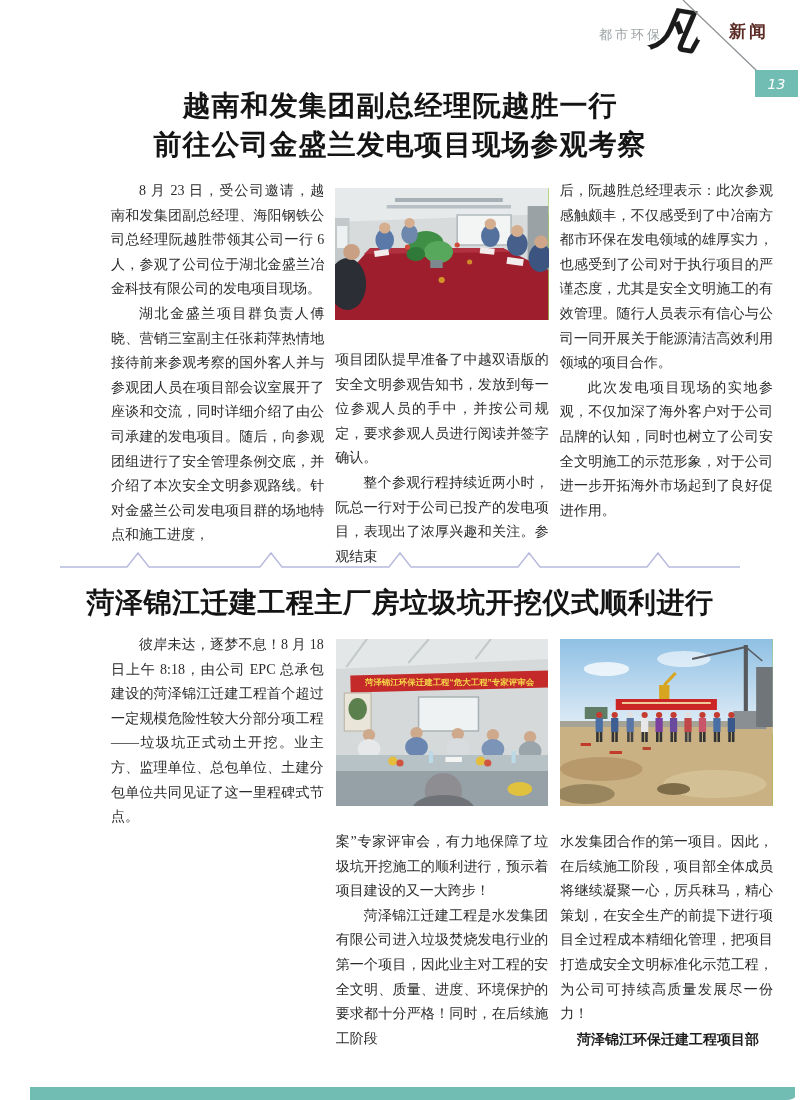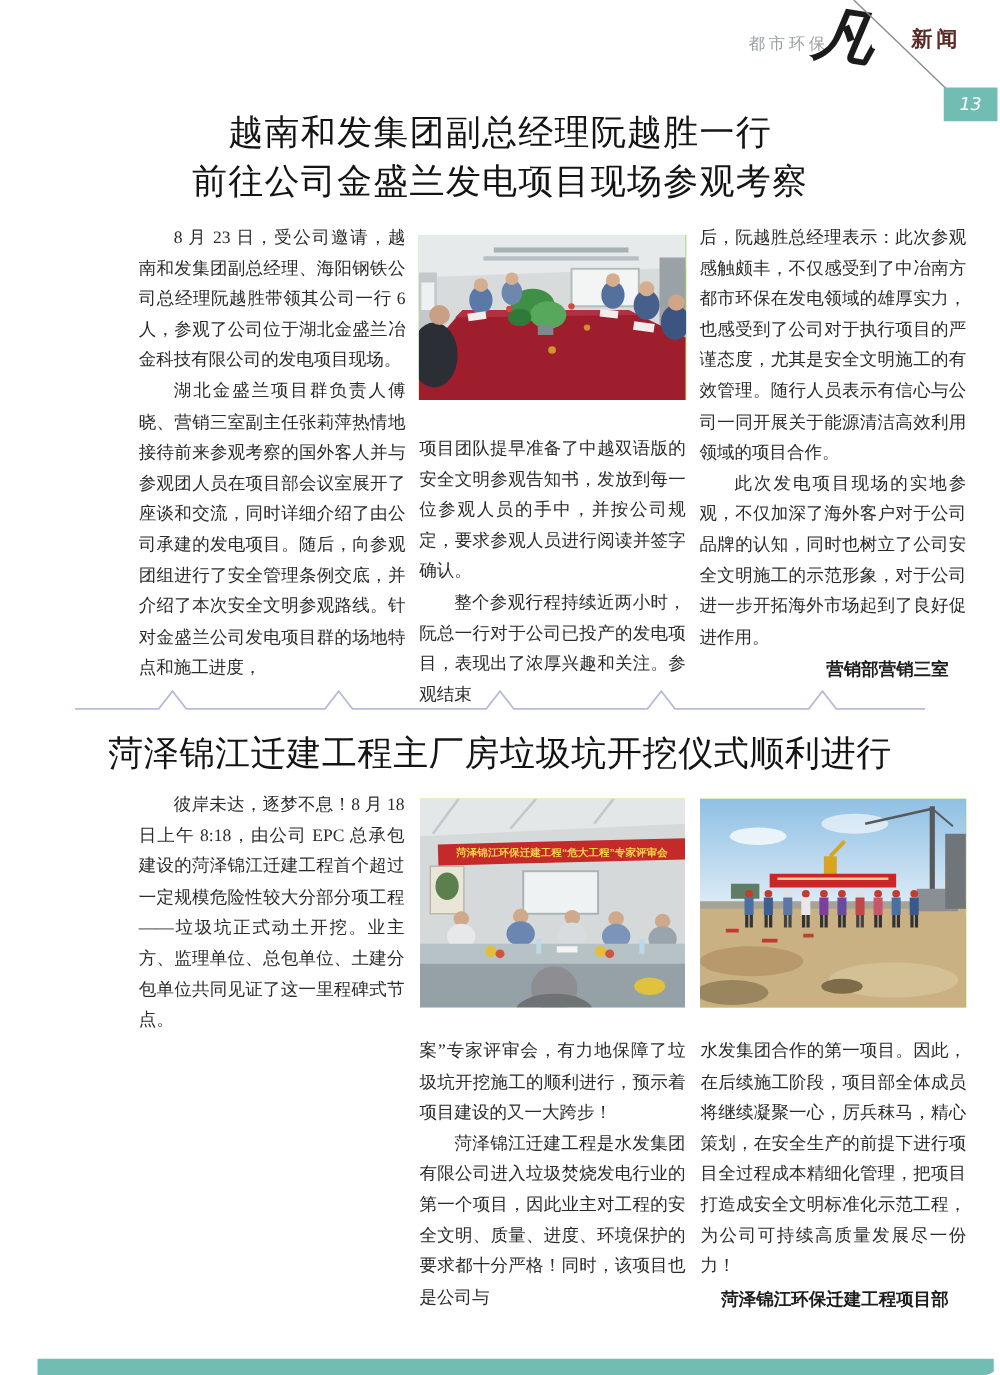--- a/index.html
+++ b/index.html
@@ -13,21 +13,21 @@
              font-family:"DejaVu Serif",serif;font-style:italic;font-weight:bold;transform:rotate(9deg);}
   .hdr-line{position:absolute;left:0;top:0;width:800px;height:100px;pointer-events:none;}
   .section-name{position:absolute;left:729px;top:20px;font-size:17px;font-weight:bold;
                 letter-spacing:3px;color:#5b2a24;font-family:"Liberation Sans",sans-serif;text-align:center;}
   .page-num-box{position:absolute;left:755px;top:70px;width:43px;height:27px;background:#72bdb3;
                 color:#ffffff;font-family:"DejaVu Sans",sans-serif;font-style:italic;font-size:14px;
                 display:flex;align-items:center;justify-content:center;}
 
   
   .art-title{position:absolute;left:0;width:800px;text-align:center;color:#141414;
-             font-family:"Liberation Sans",sans-serif;font-weight:400;margin:0;}
+             font-family:"Liberation Sans",sans-serif;font-weight:700;margin:0;}
   #title1{top:86px;font-size:28px;line-height:39px;letter-spacing:1px;}
   #title2{top:586px;font-size:28px;line-height:34px;letter-spacing:0.5px;}
 
   
   .cols{position:absolute;left:71px;width:662px;display:flex;gap:11px;margin-left:40px;}
   #a1-cols{top:179px;}
   #a2-cols{top:633px;gap:12px;}
   .col{flex:1;min-width:0;font-size:14px;line-height:24.6px;text-align:justify;color:#2b2b2b;}
   .col p{margin:0;}
   .col p.indent{text-indent:2em;}
@@ -106,21 +106,20 @@
           <rect x="166" y="70" width="16" height="7" fill="#f2ecec" transform="rotate(8 174 73)"></rect>
           <circle cx="103" cy="92" r="3" fill="#d2952a"></circle>
         </svg>
       </div>
       <p>项目团队提早准备了中越双语版的安全文明参观告知书，发放到每一位参观人员的手中，并按公司规定，要求参观人员进行阅读并签字确认。</p>
       <p class="indent">整个参观行程持续近两小时，阮总一行对于公司已投产的发电项目，表现出了浓厚兴趣和关注。参观结束</p>
     </div>
     <div class="col">
       <p>后，阮越胜总经理表示：此次参观感触颇丰，不仅感受到了中冶南方都市环保在发电领域的雄厚实力，也感受到了公司对于执行项目的严谨态度，尤其是安全文明施工的有效管理。随行人员表示有信心与公司一同开展关于能源清洁高效利用领域的项目合作。</p>
       <p class="indent">此次发电项目现场的实地参观，不仅加深了海外客户对于公司品牌的认知，同时也树立了公司安全文明施工的示范形象，对于公司进一步开拓海外市场起到了良好促进作用。</p>
-      <p class="byline">营销部营销三室</p>
     </div>
   </div>
 
   <svg class="divider" viewBox="0 0 800 30">
     <path d="M60,22 L127,22 L138,8 L149,22 L260,22 L271,8 L282,22 L389,22 L400,8 L411,22 L518,22 L529,8 L540,22 L647,22 L658,8 L669,22 L740,22" fill="none" stroke="#b7badd" stroke-width="1.4"></path>
   </svg>
 
   <h1 class="art-title" id="title2">菏泽锦江迁建工程主厂房垃圾坑开挖仪式顺利进行</h1>
 
   <div class="cols" id="a2-cols">
@@ -163,21 +162,21 @@
           <rect x="90" y="112" width="4" height="12" fill="#bcd9e8"></rect>
           <rect x="170" y="112" width="4" height="12" fill="#bcd9e8"></rect>
           <rect x="106" y="118" width="16" height="5" fill="#f4f4f2"></rect>
 
           <circle cx="104" cy="152" r="18" fill="#8e8e92"></circle>
           <ellipse cx="104" cy="170" rx="30" ry="14" fill="#6f7276"></ellipse>
           <ellipse cx="178" cy="150" rx="12" ry="7" fill="#e0c23e"></ellipse>
         </svg>
       </div>
       <p>案”专家评审会，有力地保障了垃圾坑开挖施工的顺利进行，预示着项目建设的又一大跨步！</p>
-      <p class="indent">菏泽锦江迁建工程是水发集团有限公司进入垃圾焚烧发电行业的第一个项目，因此业主对工程的安全文明、质量、进度、环境保护的要求都十分严格！同时，该项目也是公司与</p>
+      <p class="indent">菏泽锦江迁建工程是水发集团有限公司进入垃圾焚烧发电行业的第一个项目，因此业主对工程的安全文明、质量、进度、环境保护的要求都十分严格！同时，在后续施工阶段</p>
     </div>
     <div class="col">
       <div class="photo photo-a2">
         <svg viewBox="0 0 206 167" preserveAspectRatio="none">
           <defs>
             <linearGradient id="sky" x1="0" y1="0" x2="0" y2="1">
               <stop offset="0" stop-color="#8fc0e4"></stop>
                 <stop offset="1" stop-color="#e6f0f8"></stop>
             </linearGradient>
           </defs>

